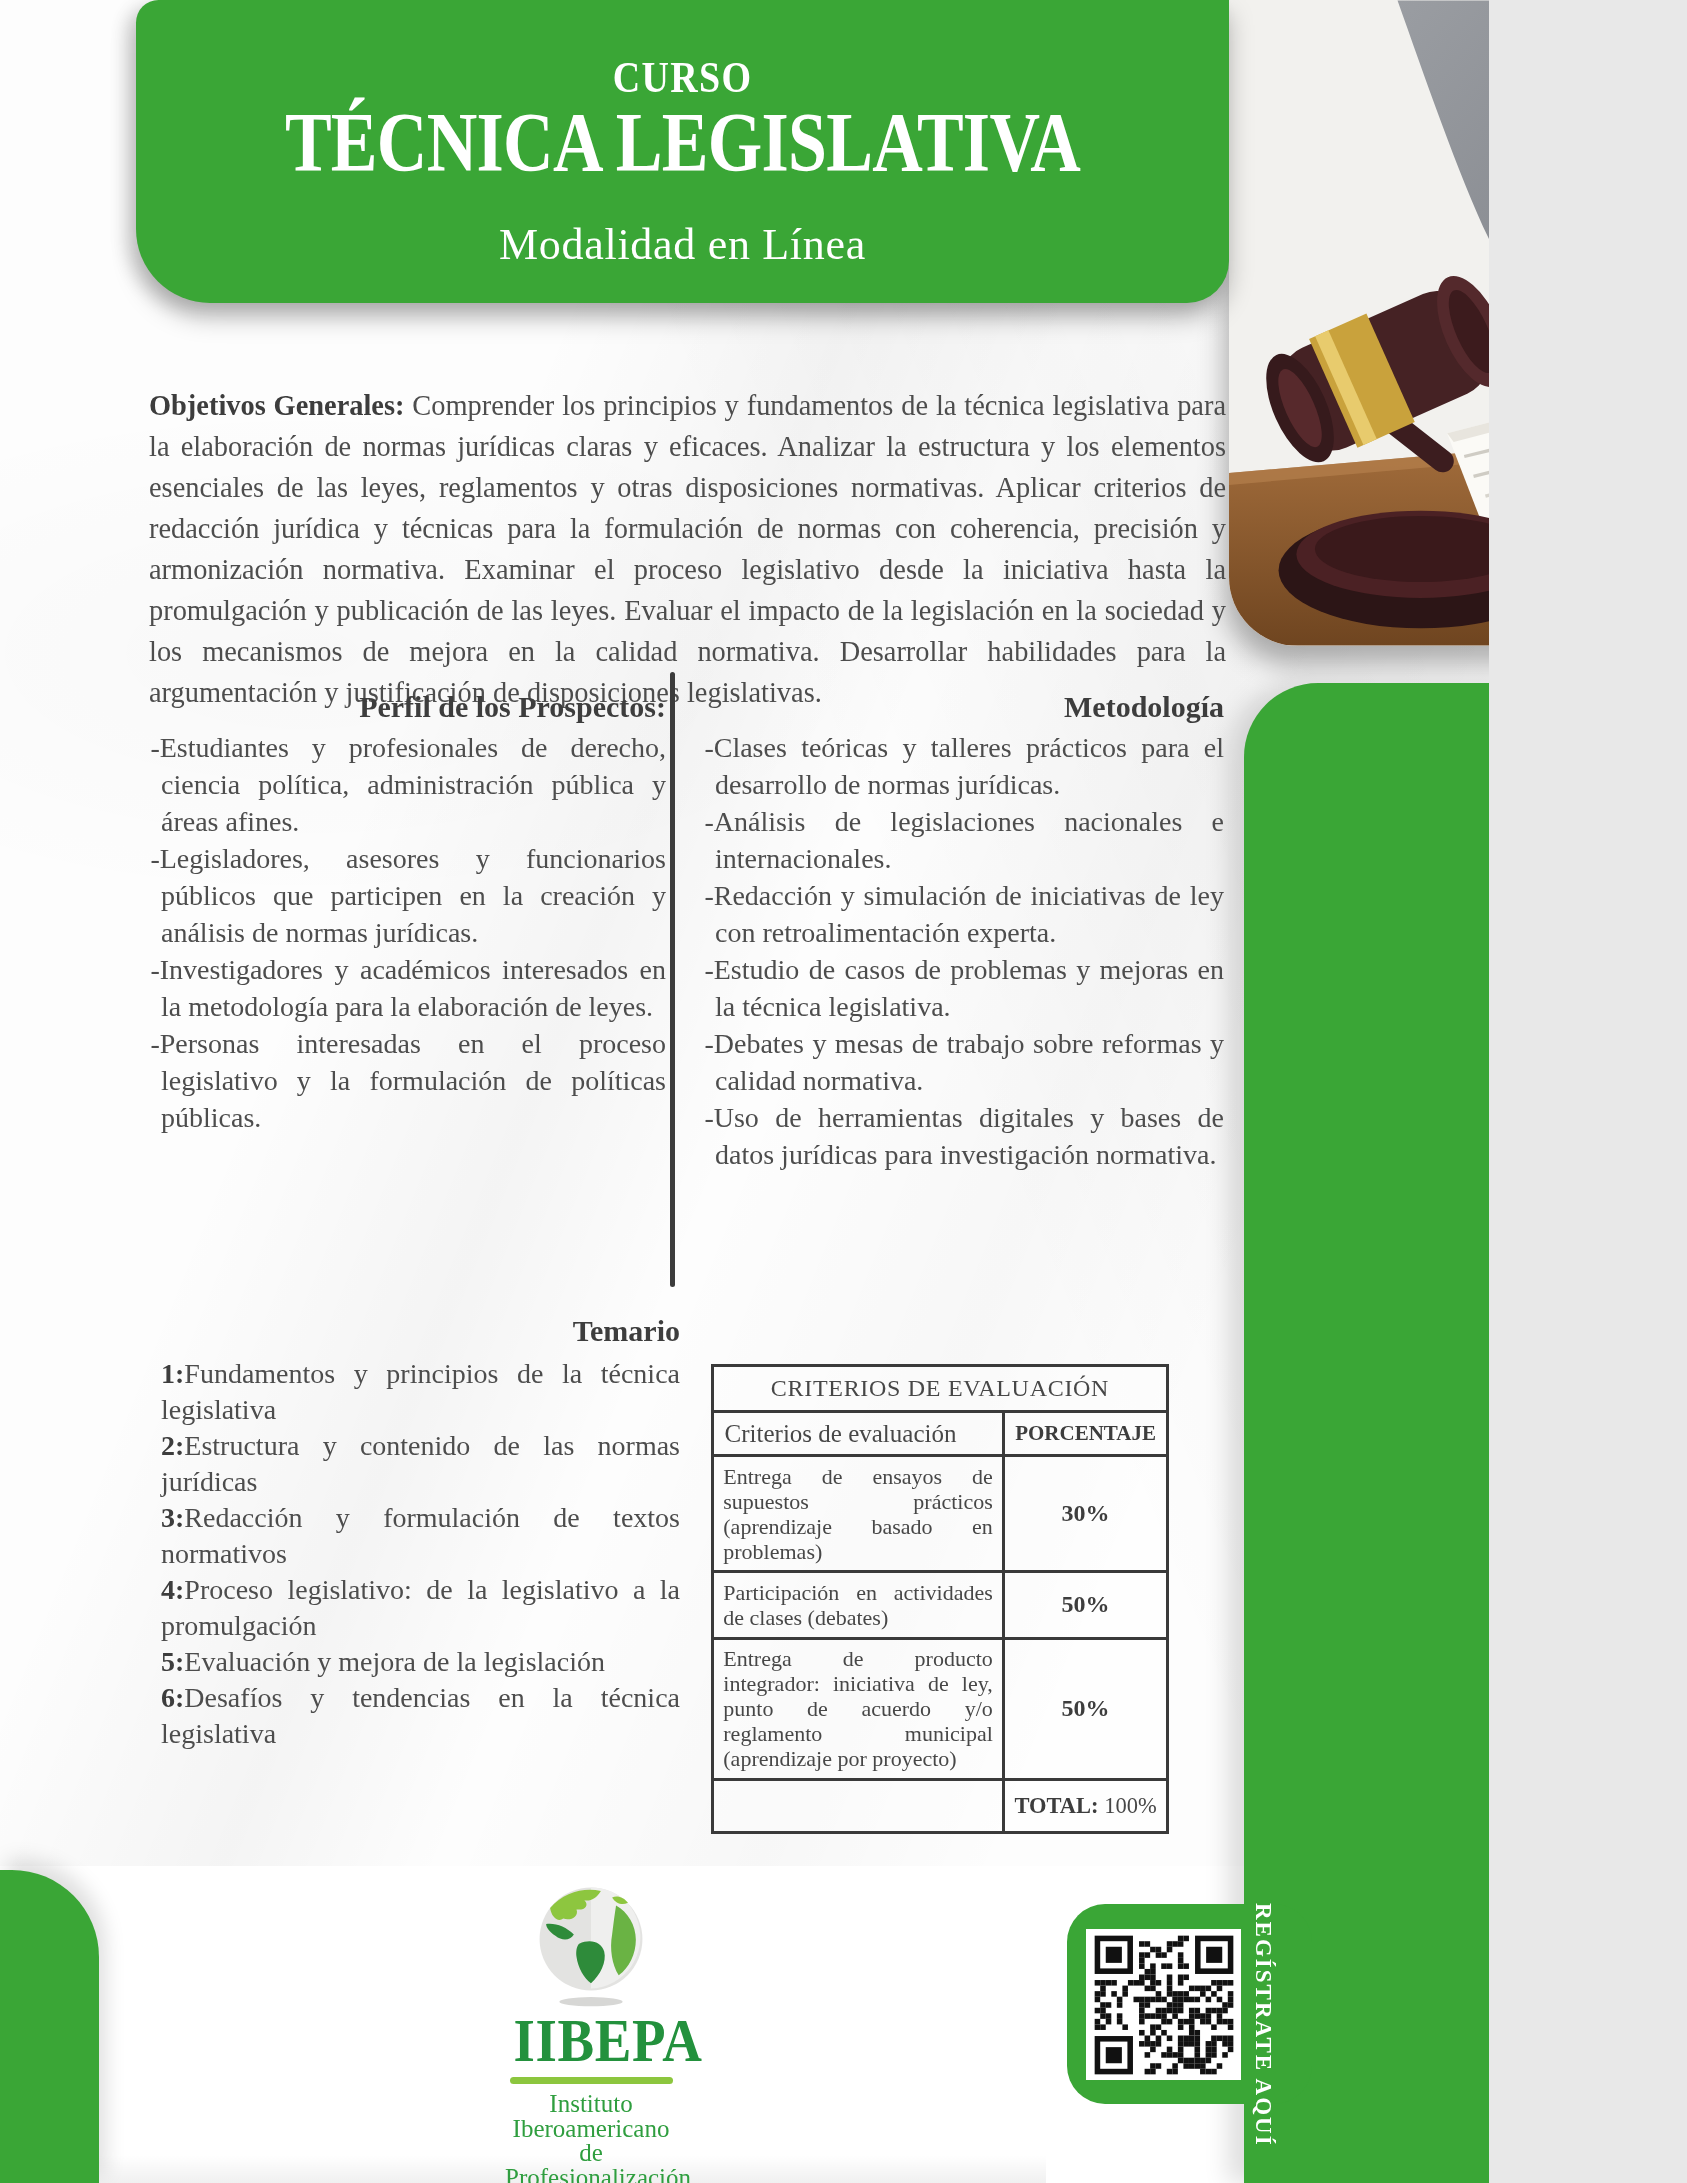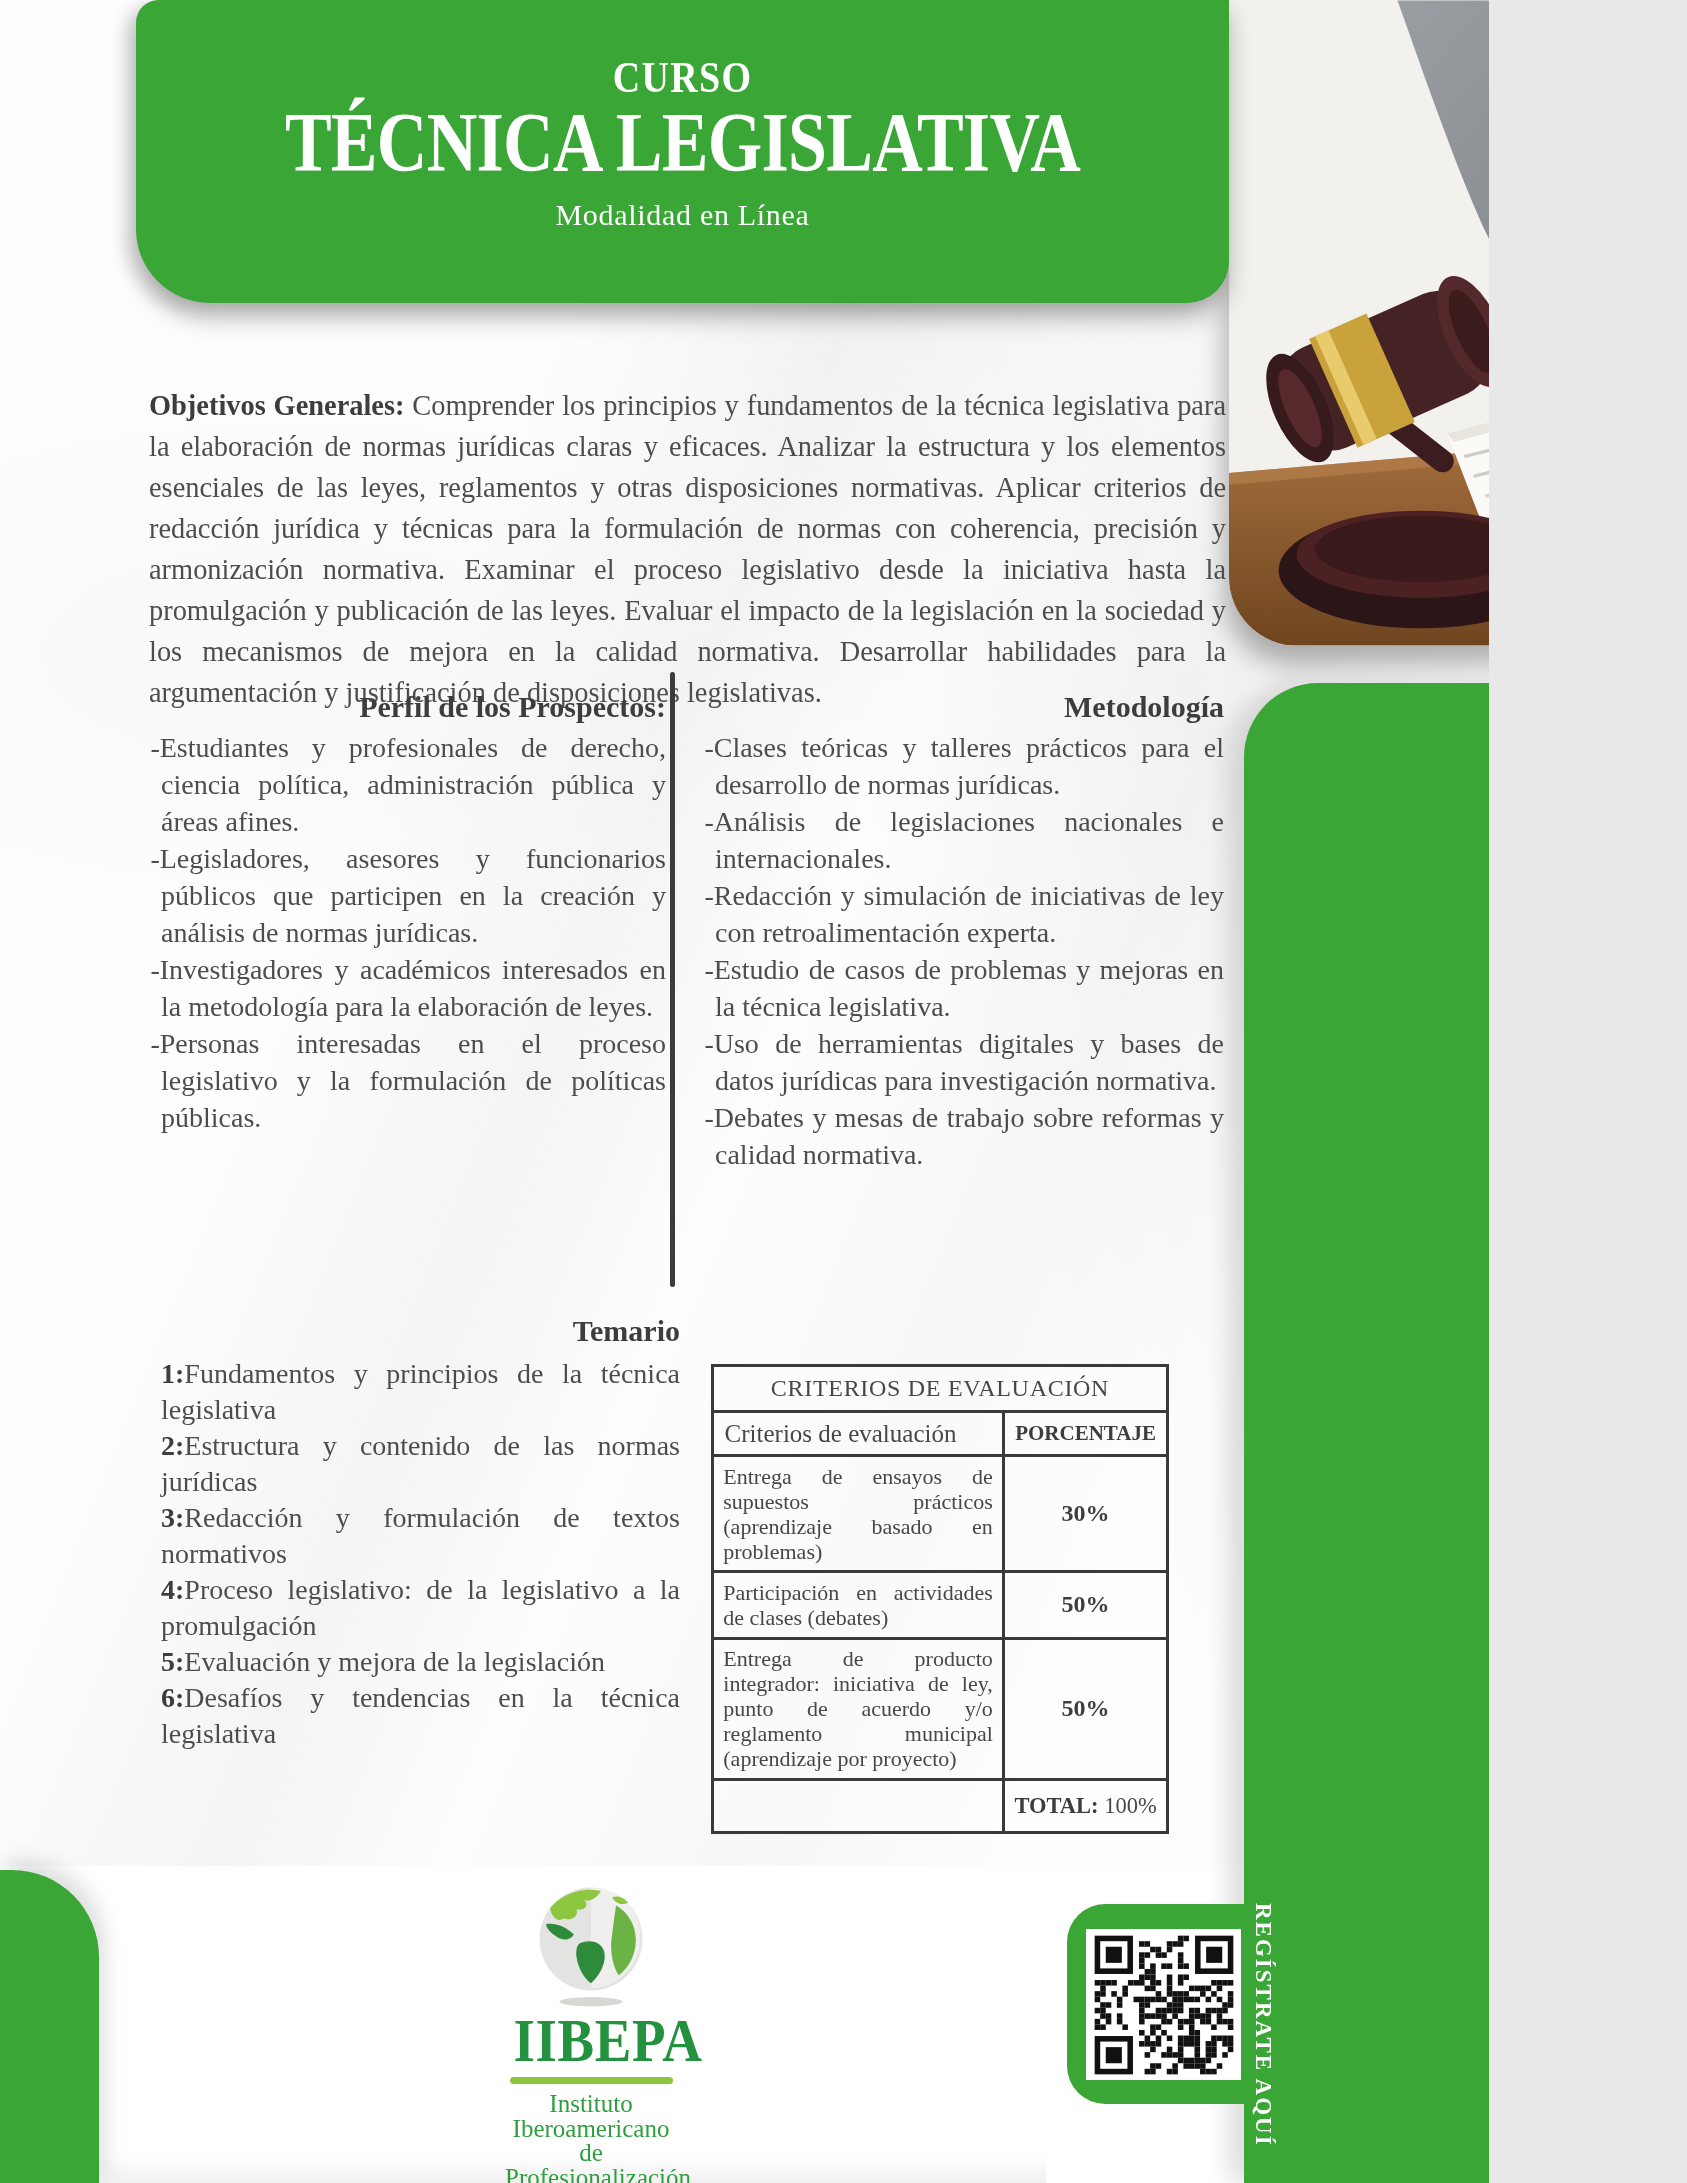--- a/index.html
+++ b/index.html
@@ -30,21 +30,21 @@
   }
   .hdr-kicker{
     margin-top:58px;color:#fff;font-weight:700;font-size:38px;letter-spacing:1.3px;
     transform:scaleY(1.18);line-height:1;
   }
   .hdr-title{
     margin-top:12px;color:#fff;font-weight:700;font-size:70px;letter-spacing:-0.7px;
     transform:scaleY(1.2);line-height:1;white-space:nowrap;
   }
   .hdr-subtitle{
-    margin-top:22px;color:#fff;font-weight:400;font-size:30px;letter-spacing:0.7px;line-height:1;
+    margin-top:45px;color:#fff;font-weight:400;font-size:44px;letter-spacing:0.7px;line-height:1;
   }
 
   
   .photo{
     position:absolute;left:1229px;top:0;width:458px;height:646px;
     border-radius:0 0 0 69px;overflow:hidden;z-index:2;
     box-shadow:-4px 18.5px 26.5px rgba(0,0,0,.30);
     background:#f2f1ee;
   }
 
@@ -225,22 +225,22 @@
   </div>
 
   <div class="divider"></div>
 
   <div class="col col-right">
     <p class="col-heading">Metodología</p>
     <p class="li">-Clases teóricas y talleres prácticos para el desarrollo de normas jurídicas.</p>
     <p class="li">-Análisis de legislaciones nacionales e internacionales.</p>
     <p class="li">-Redacción y simulación de iniciativas de ley con retroalimentación experta.</p>
     <p class="li">-Estudio de casos de problemas y mejoras en la técnica legislativa.</p>
+    <p class="li">-Debates y mesas de trabajo sobre reformas y calidad normativa.</p>
     <p class="li">-Uso de herramientas digitales y bases de datos jurídicas para investigación normativa.</p>
-    <p class="li">-Debates y mesas de trabajo sobre reformas y calidad normativa.</p>
   </div>
 
   <div class="temario">
     <p class="col-heading">Temario</p>
     <p class="t-item"><b>1:</b><span>Fundamentos y principios de la técnica legislativa</span></p>
     <p class="t-item"><b>2:</b><span>Estructura y contenido de las normas jurídicas</span></p>
     <p class="t-item"><b>3:</b><span>Redacción y formulación de textos normativos</span></p>
     <p class="t-item"><b>4:</b><span>Proceso legislativo: de la legislativo a la promulgación</span></p>
     <p class="t-item"><b>5:</b><span>Evaluación y mejora de la legislación</span></p>
     <p class="t-item"><b>6:</b><span>Desafíos y tendencias en la técnica legislativa</span></p>

